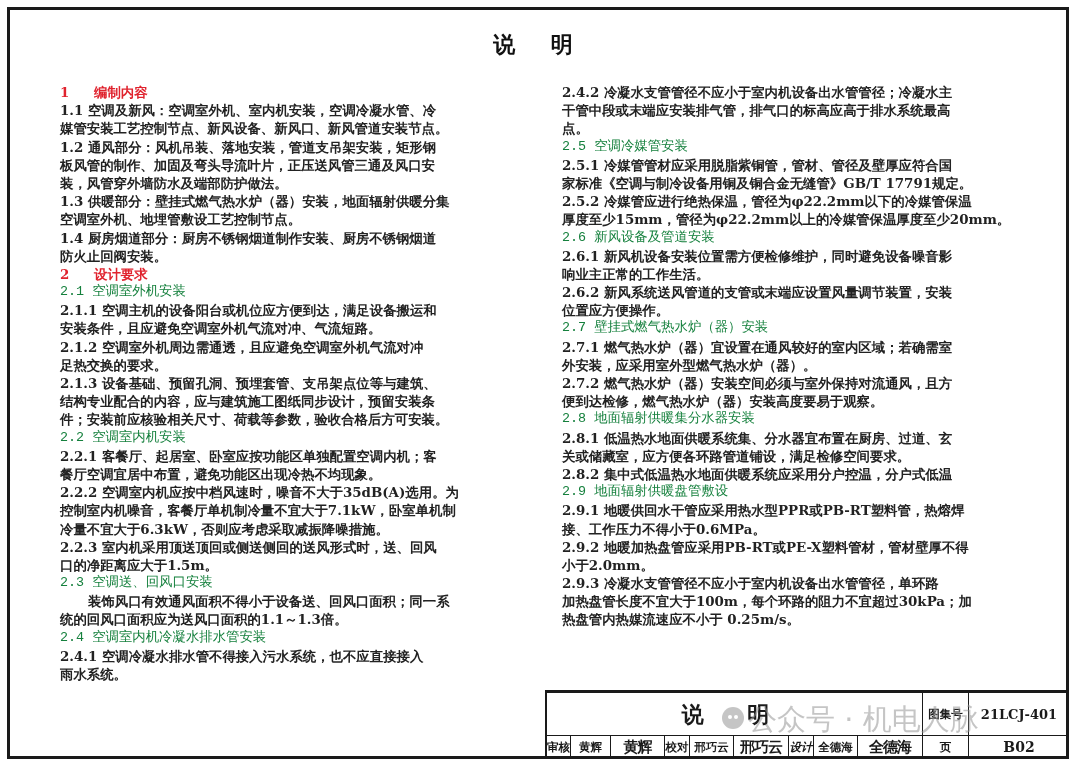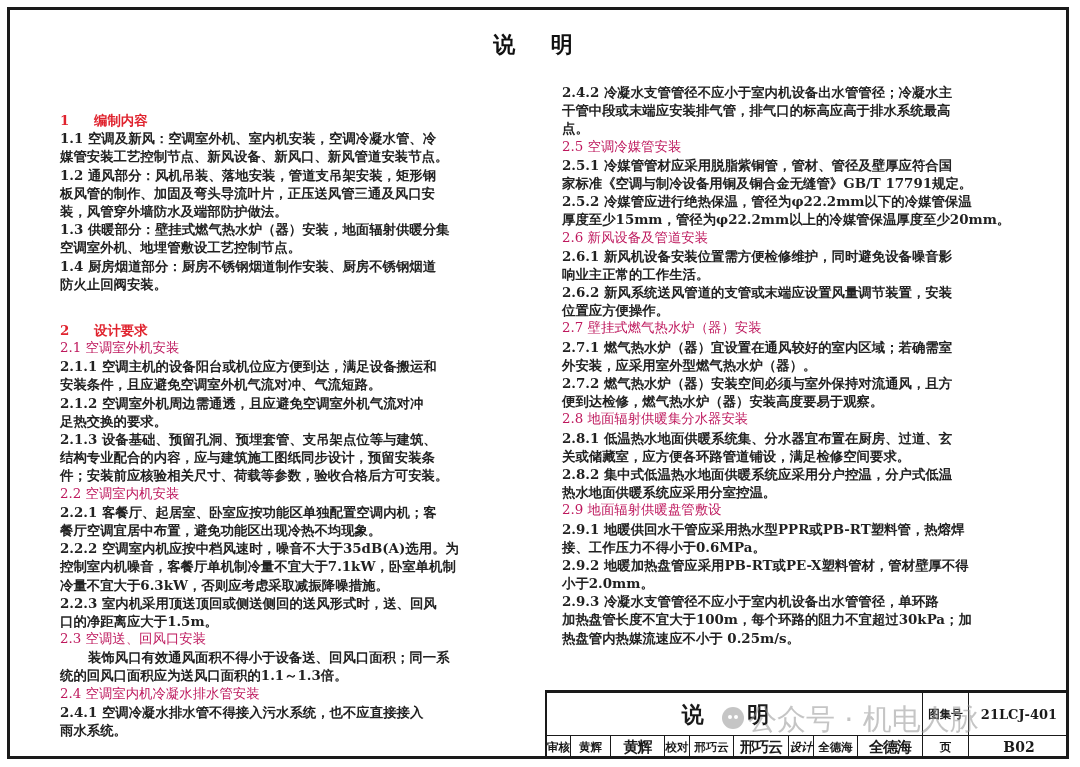--- a/index.html
+++ b/index.html
@@ -7,22 +7,22 @@
          font-family: "DejaVu Serif", "Liberation Serif", serif; color: #1a1a1a; }
   .frame { position: absolute; left: 7px; top: 7px; width: 1062px; height: 752px;
            border: 3px solid #1a1a1a; box-sizing: border-box; }
   .page-title { position: absolute; left: 0; width: 1080px; top: 30px; text-align: center;
                 font-family: "DejaVu Sans", sans-serif; font-weight: bold; font-size: 22px;
                 letter-spacing: 14px; color: #111; }
   .col { position: absolute; top: 83px; font-size: 13.4px; line-height: 18.2px; font-weight: bold; }
   .col-left { left: 60px; width: 455px; }
   .col-right { left: 562px; width: 460px; }
   .line { white-space: pre; display: block; height: 18.2px; overflow: visible; }
-  .h1 { color: #e0232e; margin-top: 28px; }
-  .h2 { color: #be185d; font-weight: normal; }
+  .h1 { color: #e0232e; }
+  .h2 { color: #15803d; font-weight: normal; font-family: Liberation Mono, monospace; }
   .h1 .num { display: inline-block; width: 34px; }
   .body-t { color: #222; }
   
   .tb { position: absolute; left: 545px; top: 690px; width: 524px; height: 69px;
         border-top: 3px solid #1a1a1a; border-left: 2px solid #1a1a1a; box-sizing: border-box;
         font-family: "DejaVu Sans", sans-serif; }
   .tb-name { position: absolute; left: 0; top: 0; width: 376px; height: 43px;
              border-right: 1.5px solid #1a1a1a; border-bottom: 1.5px solid #1a1a1a;
              box-sizing: border-box; text-align: center; line-height: 43px;
              font-size: 22px; font-weight: bold; letter-spacing: 18px; }
@@ -101,21 +101,20 @@
     <div class="line body-t">位置应方便操作。</div>
     <div class="line h2">2.7 壁挂式燃气热水炉（器）安装</div>
     <div class="line body-t">2.7.1 燃气热水炉（器）宜设置在通风较好的室内区域；若确需室</div>
     <div class="line body-t">外安装，应采用室外型燃气热水炉（器）。</div>
     <div class="line body-t">2.7.2 燃气热水炉（器）安装空间必须与室外保持对流通风，且方</div>
     <div class="line body-t">便到达检修，燃气热水炉（器）安装高度要易于观察。</div>
     <div class="line h2">2.8 地面辐射供暖集分水器安装</div>
     <div class="line body-t">2.8.1 低温热水地面供暖系统集、分水器宜布置在厨房、过道、玄</div>
     <div class="line body-t">关或储藏室，应方便各环路管道铺设，满足检修空间要求。</div>
     <div class="line body-t">2.8.2 集中式低温热水地面供暖系统应采用分户控温，分户式低温</div>
-    <div class="line body-t">热水地面供暖系统应采用分室控温。</div>
     <div class="line h2">2.9 地面辐射供暖盘管敷设</div>
     <div class="line body-t">2.9.1 地暖供回水干管应采用热水型PPR或PB-RT塑料管，热熔焊</div>
     <div class="line body-t">接、工作压力不得小于0.6MPa。</div>
     <div class="line body-t">2.9.2 地暖加热盘管应采用PB-RT或PE-X塑料管材，管材壁厚不得</div>
     <div class="line body-t">小于2.0mm。</div>
     <div class="line body-t">2.9.3 冷凝水支管管径不应小于室内机设备出水管管径，单环路</div>
     <div class="line body-t">加热盘管长度不宜大于100m，每个环路的阻力不宜超过30kPa；加</div>
     <div class="line body-t">热盘管内热媒流速应不小于 0.25m/s。</div>
   </div>
 

